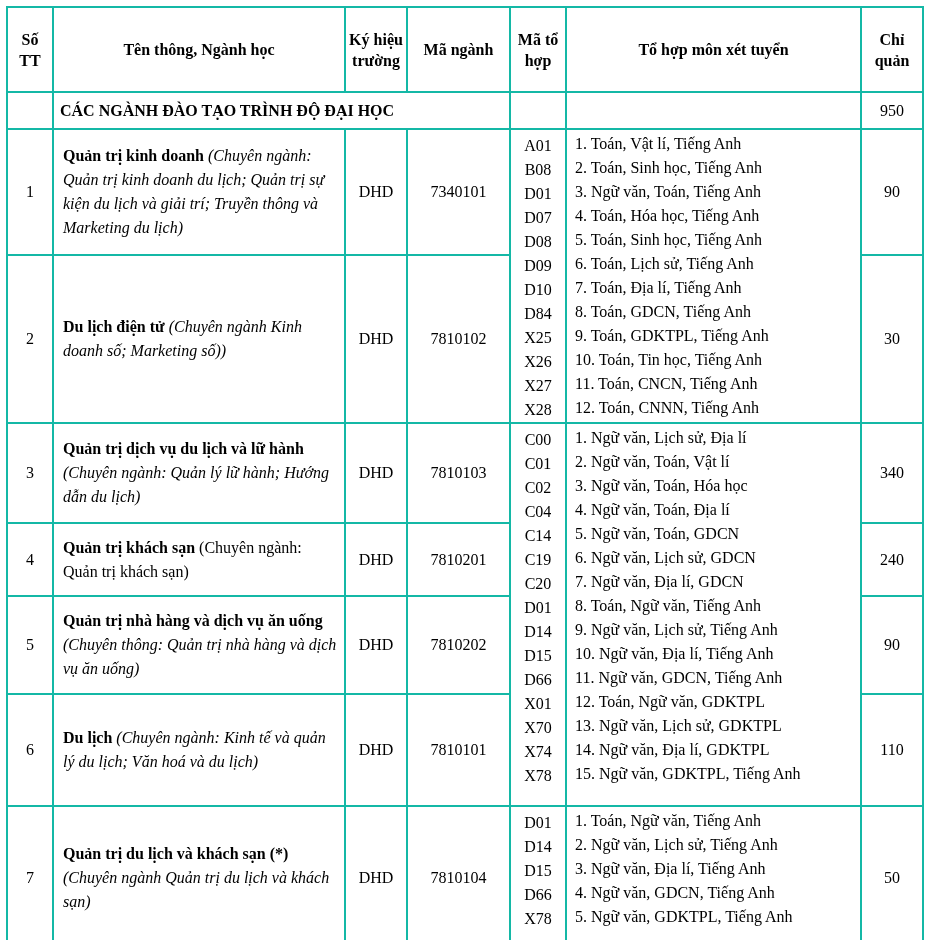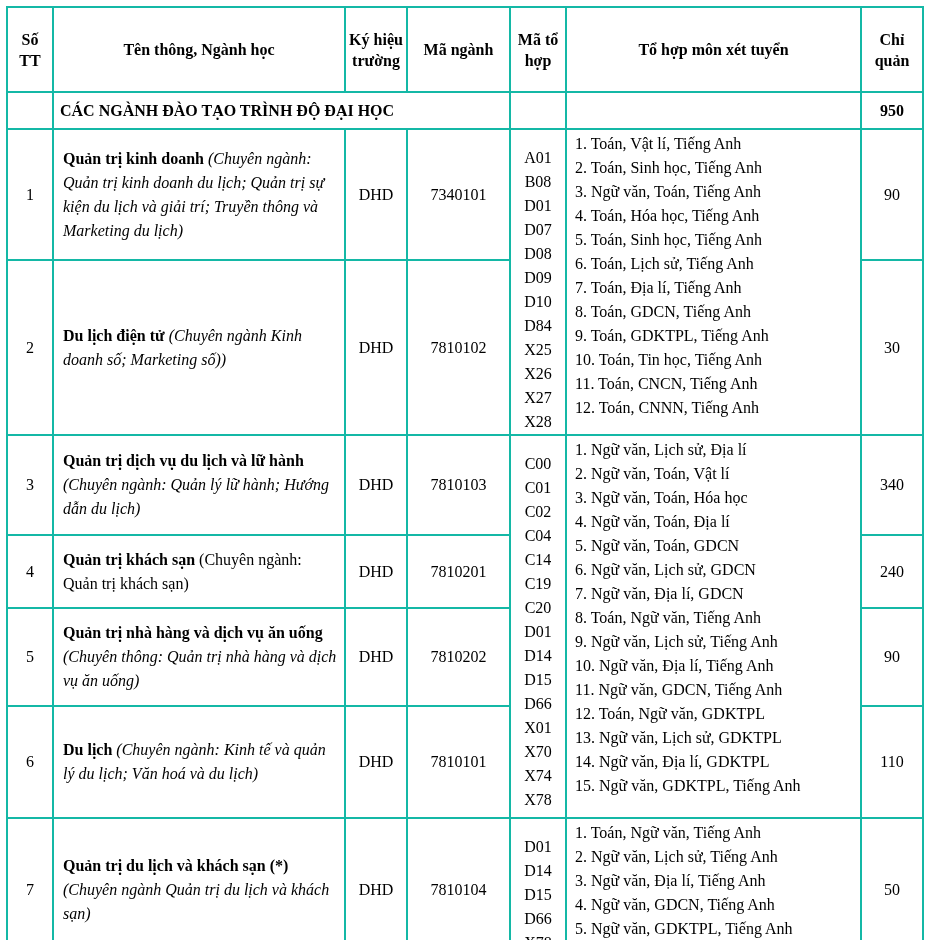--- a/index.html
+++ b/index.html
@@ -44,35 +44,35 @@
     vertical-align: middle;
     line-height: 24px;
   }
   td.section-title-cell {
     font-weight: bold;
     text-align: left;
     vertical-align: middle;
     padding: 0 2px 0 6px;
     white-space: nowrap;
   }
-  td.quota-bold { font-weight: bold; border-radius: 9px; }
+  td.quota-bold { font-weight: normal; border-radius: 9px; }
   td.name {
     vertical-align: middle;
     text-align: left;
     line-height: 24px;
     padding: 2px 4px 2px 9px;
   }
   .nb { font-weight: bold; }
   .nd { font-style: italic; }
   .nd[data-style="normal"] { font-style: normal; }
   td.codes {
     vertical-align: top;
     text-align: center;
     line-height: 24px;
-    padding-top: 16px;
+    padding-top: 4px;
   }
   td.subjects {
     vertical-align: top;
     text-align: left;
     line-height: 24px;
     padding: 2px 8px 2px 8px;
   }
 </style>
 </head>
 <body>

